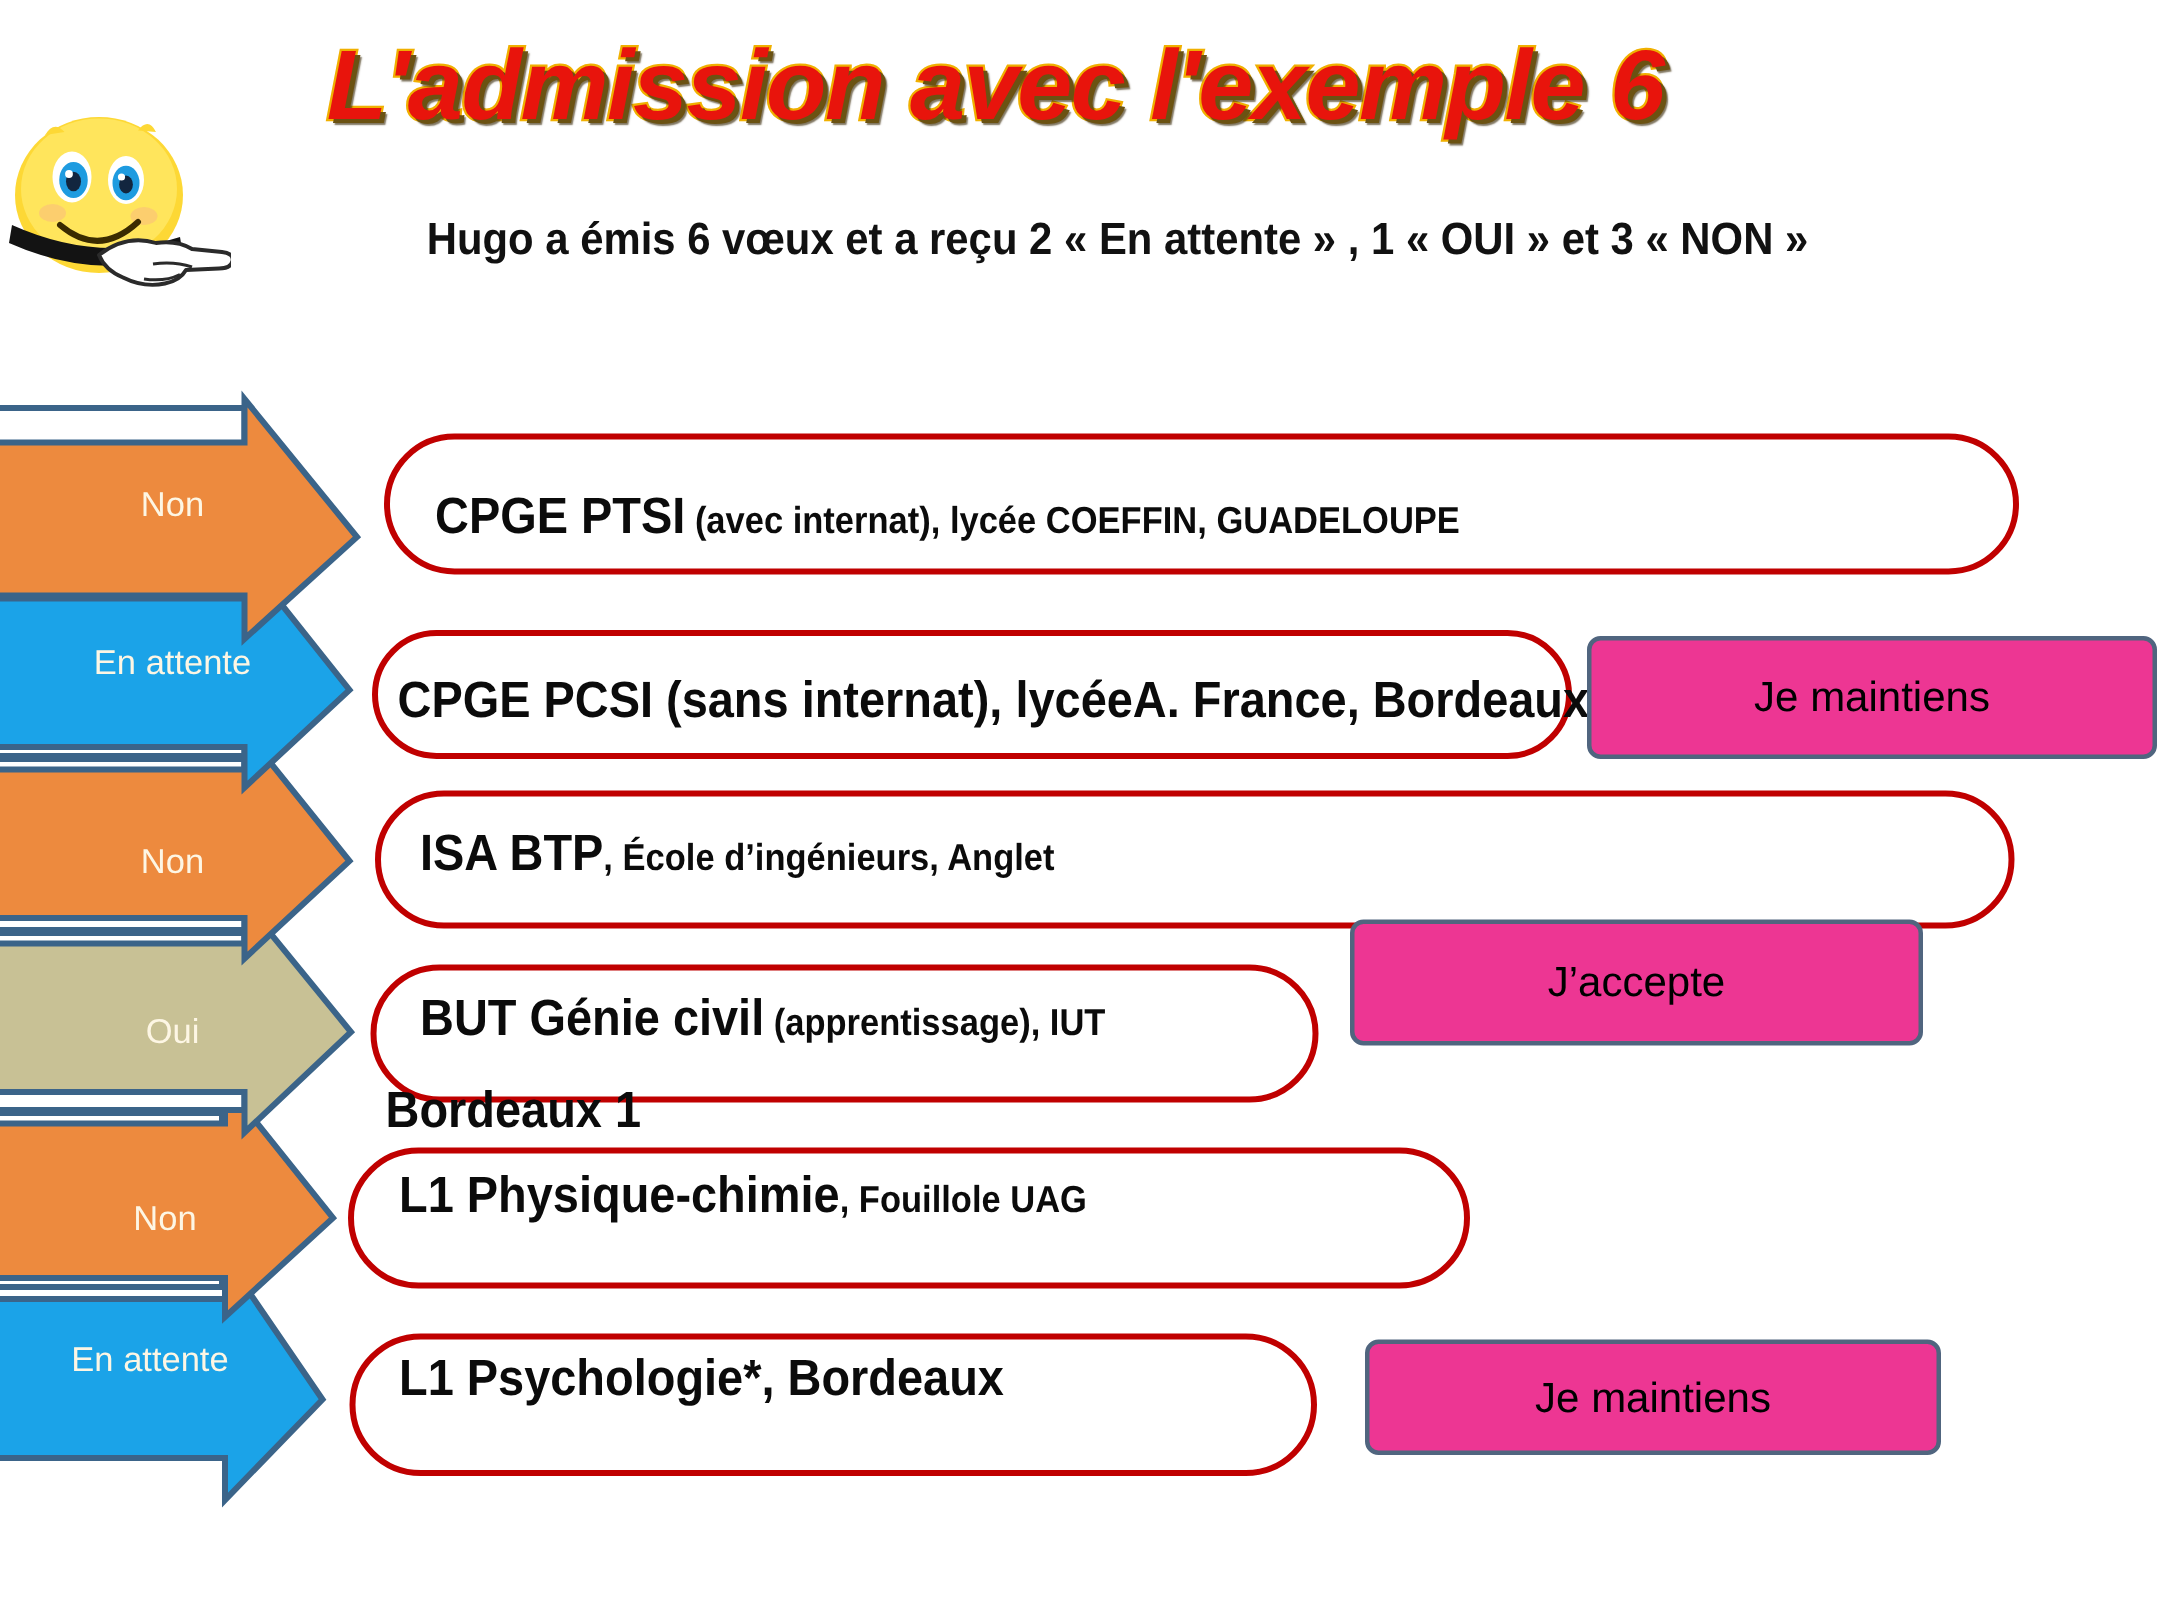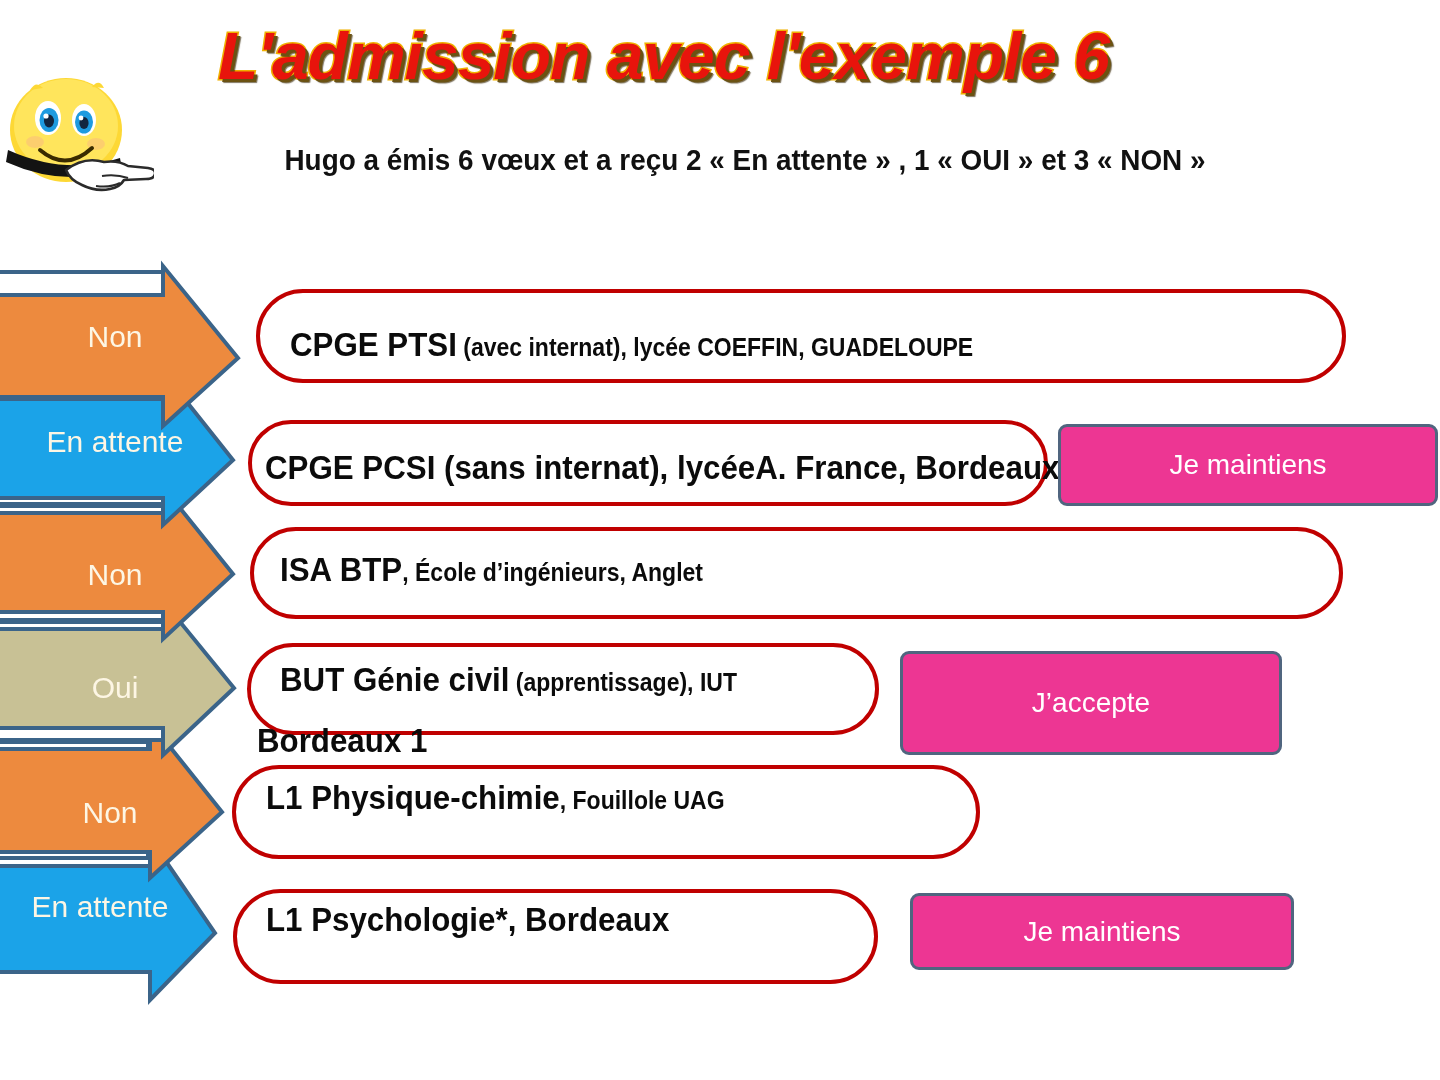--- a/index.html
+++ b/index.html
@@ -60,21 +60,21 @@
     width: 150px;
     height: 135px;
   }
 
   
   .arrow-layer { position: absolute; left: 0; top: 0; width: 310px; height: 1080px; }
   .arrow-label {
     position: absolute;
     color: #FDF6E4;
     font-family: "Liberation Sans", sans-serif;
-    font-size: 30px;
+    font-size: 23px;
     line-height: 33px;
     text-align: center;
     width: 150px;
     pointer-events: none;
   }
 
   
   .pill {
     position: absolute;
     box-sizing: border-box;
@@ -94,21 +94,21 @@
   .pt-big   { font-size: 34px; }
   .pt-small { font-size: 25px; }
 
   
   .action-btn {
     position: absolute;
     box-sizing: border-box;
     background: #ED3693;
     border: 3px solid #50657F;
     border-radius: 9px;
-    color: #ffffff;
+    color: #000000;
     font-family: "Liberation Sans", sans-serif;
     font-size: 28px;
     display: flex;
     align-items: center;
     justify-content: center;
   }
 </style>
 </head>
 <body>
 
@@ -201,21 +201,21 @@
 <div class="pill" style="left:250px; top:527px; width:1093px; height:92px;"></div>
 <div class="pill-text" style="left:280px; top:550px;">
   <span class="pt-big">ISA BTP</span><span class="pt-small">, École d’ingénieurs, Anglet</span>
 </div>
 
 <div class="pill" style="left:247px; top:643px; width:632px; height:92px;"></div>
 <div class="pill-text" style="left:280px; top:660px;">
   <span class="pt-big">BUT Génie civil</span><span class="pt-small"> (apprentissage), IUT</span>
 </div>
 <div class="pill-text pt-big" style="left:257px; top:721px;">Bordeaux 1</div>
-<div class="action-btn" style="left:900px; top:651px; width:382px; height:104px;">J’accepte</div>
+<div class="action-btn" style="left:900px; top:613px; width:382px; height:84px;">J’accepte</div>
 
 <div class="pill" style="left:232px; top:765px; width:748px; height:94px;"></div>
 <div class="pill-text" style="left:266px; top:778px;">
   <span class="pt-big">L1 Physique-chimie</span><span class="pt-small">, Fouillole UAG</span>
 </div>
 
 <div class="pill" style="left:233px; top:889px; width:645px; height:95px;"></div>
 <div class="pill-text" style="left:266px; top:900px;">
   <span class="pt-big">L1 Psychologie*, Bordeaux</span><span class="pt-small"></span>
 </div>

